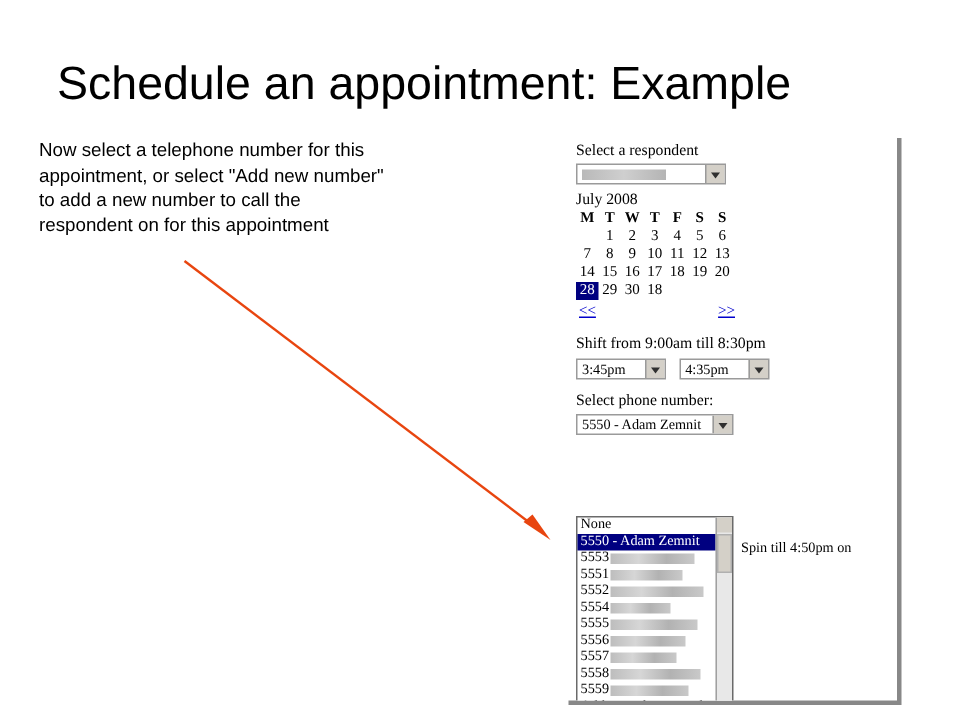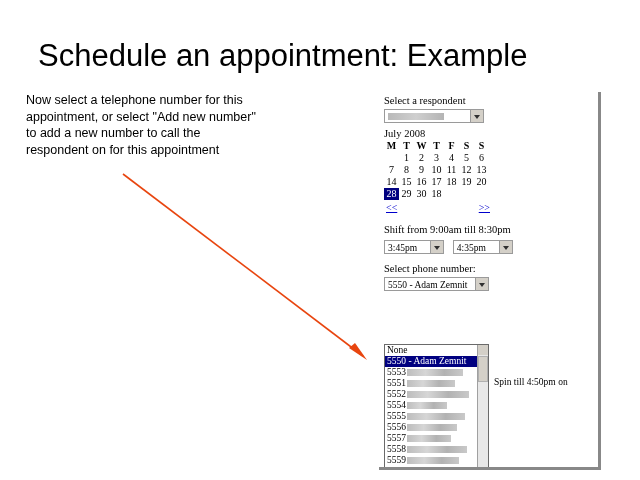--- a/index.html
+++ b/index.html
@@ -231,21 +231,21 @@
     left: 0; top: 11px;
     width: 10px; height: 26px;
     background: #d4d0c8;
     border: 1px solid #b0b0b0;
     box-sizing: border-box;
   }
 
   #spill-text {
     position: absolute;
     left: 118px;
-    top: 288px;
+    top: 272px;
     font-size: 9.5px;
     font-family: "Liberation Serif", serif;
     white-space: nowrap;
     color: #000000;
   }
 </style>
 </head>
 <body>
 
 <div id="slide">

